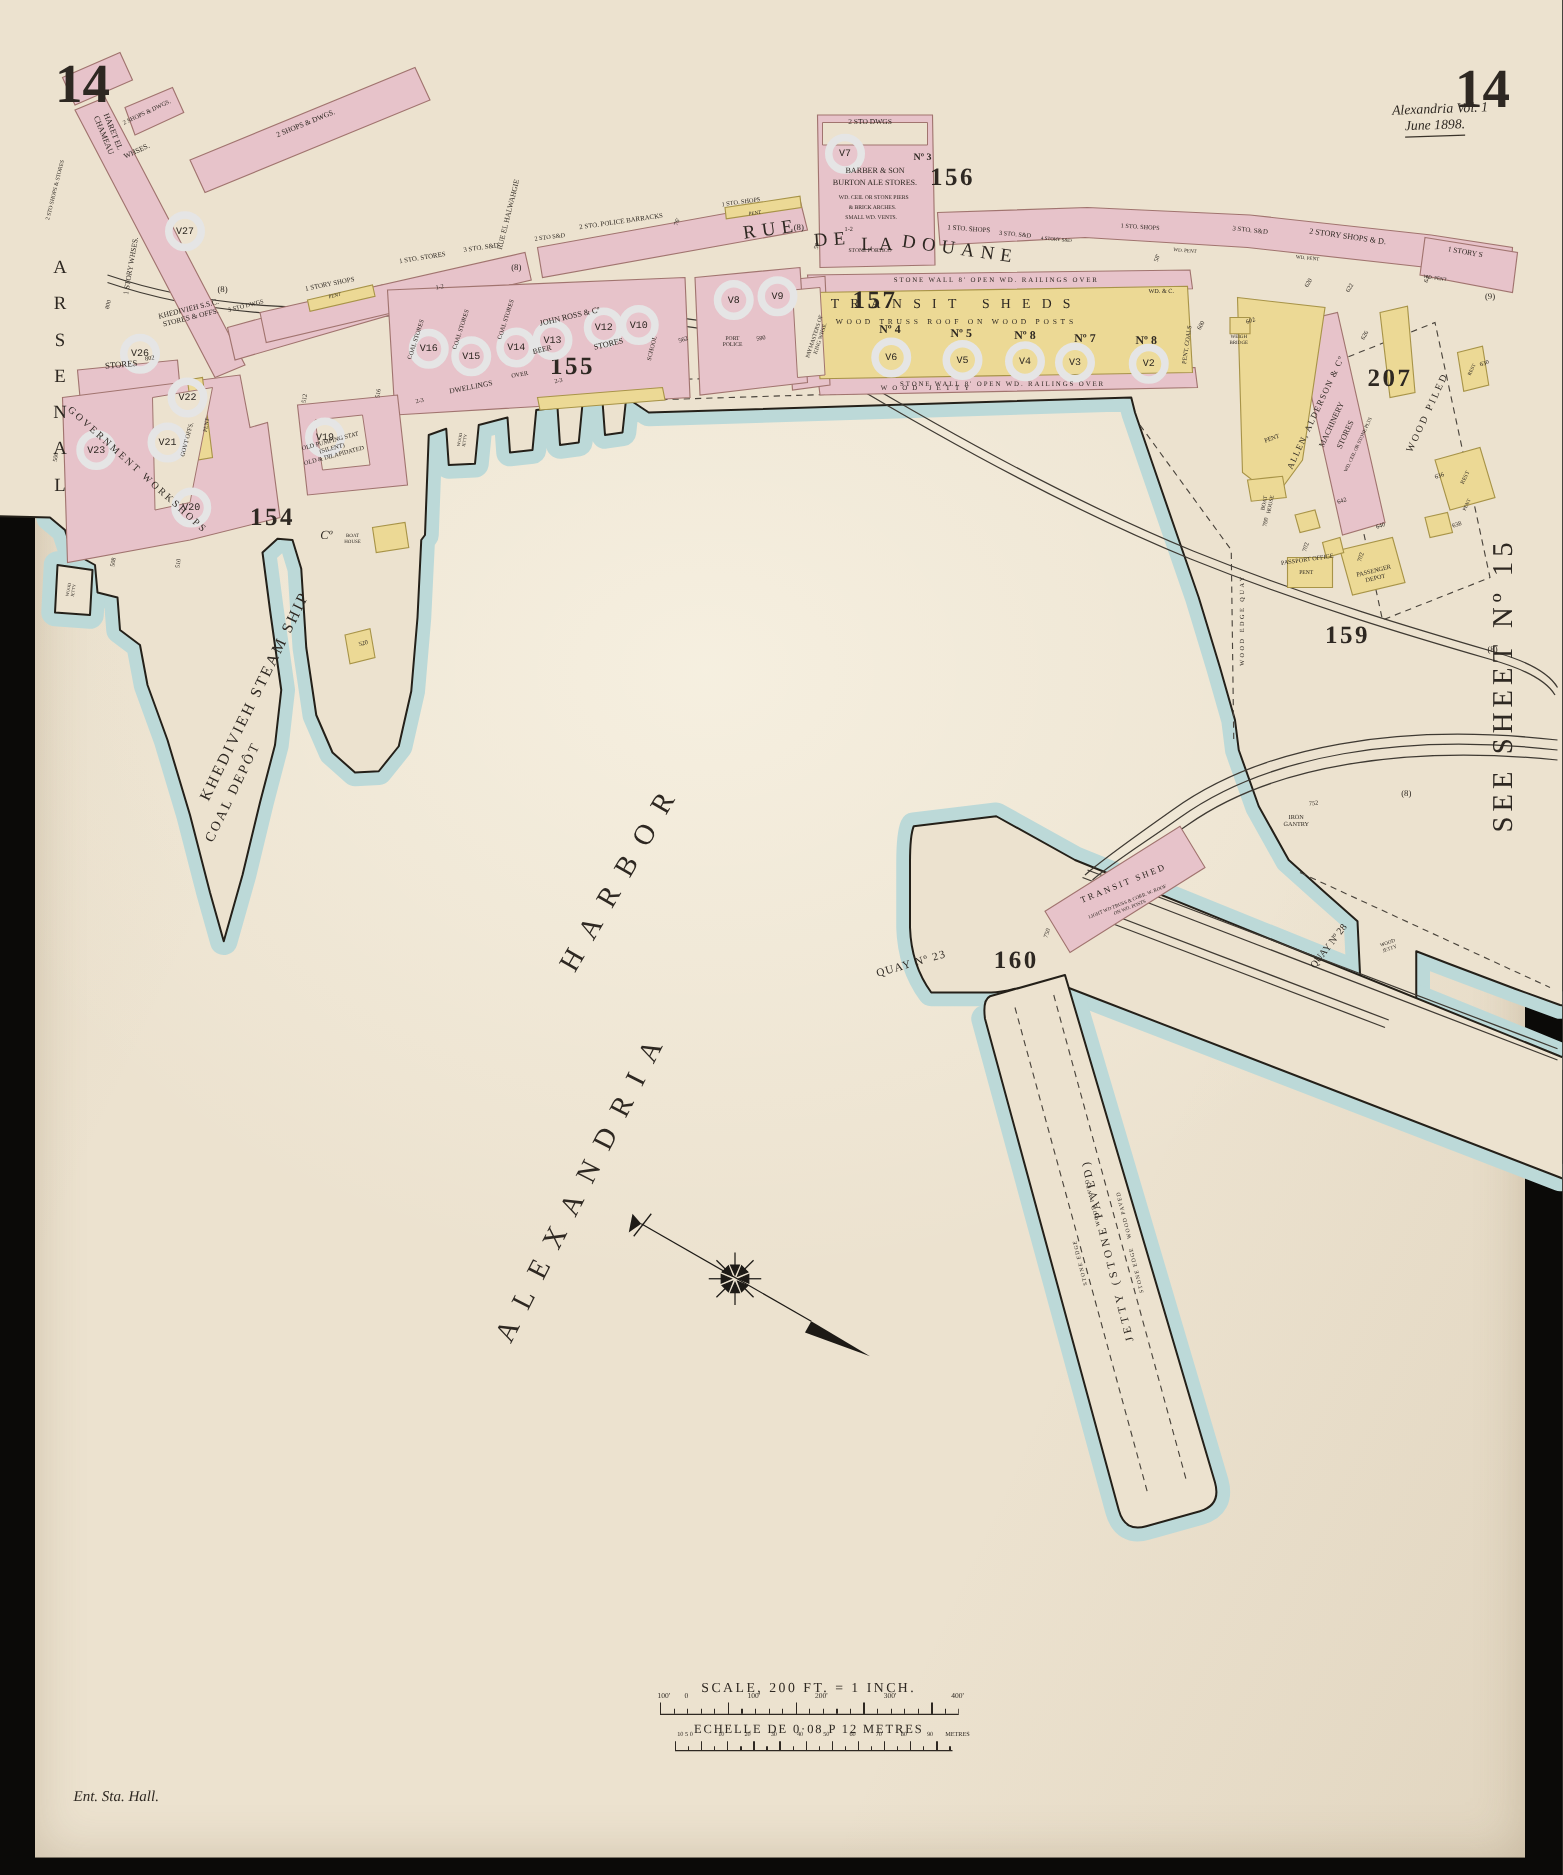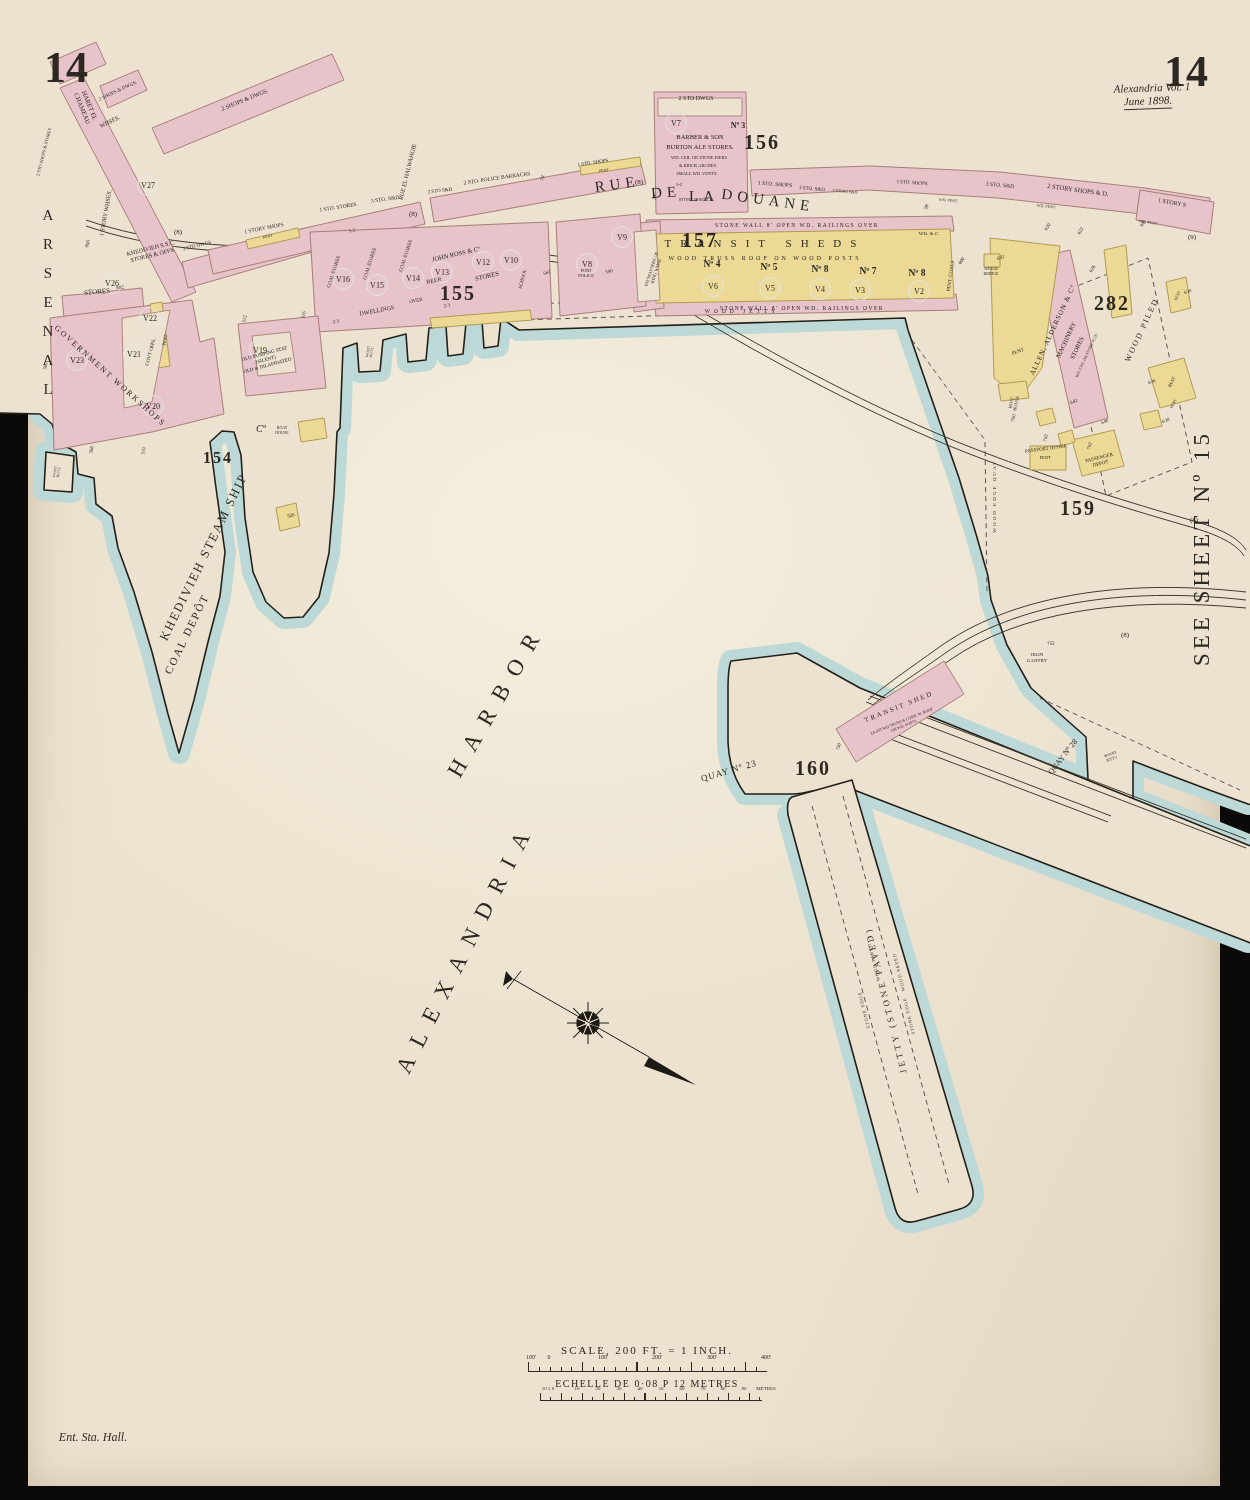--- a/index.html
+++ b/index.html
@@ -10,23 +10,23 @@
                           linear-gradient(115deg,rgba(150,125,85,.10),rgba(150,125,85,0) 25%),
                           linear-gradient(295deg,rgba(150,125,85,.12),rgba(150,125,85,0) 30%);
          box-shadow:inset 0 0 40px rgba(120,95,60,.25);}
   svg.map{position:absolute;left:0;top:0;z-index:1;}
   .lb{position:absolute;z-index:3;transform:translate(-50%,-50%) rotate(var(--r,0deg));
       white-space:nowrap;text-align:center;line-height:1.2;color:#2e2822;}
   .ml{white-space:pre-line;}
   .it{font-style:italic;}
   .bold{font-weight:bold;}
   .undl{border-bottom:1px solid #3a332b;padding-bottom:1px;}
-  .vc{position:absolute;z-index:3;width:20px;height:20px;border:1px solid #e5e5e5;border-radius:50%;
+  .vc{position:absolute;z-index:3;width:20px;height:20px;border:6px solid #e5e5e5;border-radius:50%;
       transform:translate(-50%,-50%);display:flex;align-items:center;justify-content:center;
-      font-size:8px;background:rgba(255,255,255,.06);}
+      font-size:8px;background:rgba(255,255,255,.06);font-family:Liberation Mono, monospace;}
   .vert{writing-mode:vertical-rl;text-orientation:upright;}
   .rulf{position:absolute;z-index:3;left:528px;top:1362px;width:239px;height:9px;border-bottom:1px solid #2e2822;
         background:repeating-linear-gradient(90deg,#2e2822 0 1px,transparent 1px 10.85px) left bottom,
                    repeating-linear-gradient(90deg,#2e2822 0 1px,transparent 1px 54.25px) left bottom;
         background-size:100% 4px,100% 9px;background-repeat:no-repeat;}
   .rulm{position:absolute;z-index:3;left:540px;top:1393px;width:222px;height:7px;border-bottom:1px solid #2e2822;
         background:repeating-linear-gradient(90deg,#2e2822 0 1px,transparent 1px 10.45px) left bottom,
                    repeating-linear-gradient(90deg,#2e2822 0 1px,transparent 1px 20.9px) left bottom;
         background-size:100% 3px,100% 7px;background-repeat:no-repeat;}
 </style>
@@ -168,43 +168,43 @@
 CHAMEAU</div>
   <div class="lb" style="left:408px;top:172px;font-size:6px;--r:-76deg">RUE EL HALWAHGIE</div>
 
   <div class="lb" style="left:639px;top:182px;font-size:7px;">(8)</div>
   <div class="lb" style="left:413px;top:214px;font-size:7px;">(8)</div>
   <div class="lb" style="left:178px;top:232px;font-size:7px;">(8)</div>
   <div class="lb" style="left:1194px;top:520px;font-size:7px;">(8)</div>
   <div class="lb" style="left:1125px;top:635px;font-size:7px;">(8)</div>
   <div class="lb" style="left:1192px;top:237px;font-size:7px;">(9)</div>
 
-  <div class="lb bold" style="left:218px;top:414px;font-size:16px;letter-spacing:2px;margin-top:44px;">154</div>
+  <div class="lb bold" style="left:218px;top:414px;font-size:20px;letter-spacing:2px;">154</div>
   <div class="lb bold" style="left:458px;top:293px;font-size:20px;letter-spacing:2px;">155</div>
   <div class="lb bold" style="left:762px;top:142px;font-size:20px;letter-spacing:2px;">156</div>
   <div class="lb bold" style="left:700px;top:240px;font-size:20px;letter-spacing:2px;">157</div>
-  <div class="lb bold" style="left:1112px;top:303px;font-size:20px;letter-spacing:2px;">282</div>
+  <div class="lb bold" style="left:1112px;top:303px;font-size:20px;letter-spacing:2px;">207</div>
   <div class="lb bold" style="left:1078px;top:508px;font-size:20px;letter-spacing:2px;">159</div>
   <div class="lb bold" style="left:813px;top:768px;font-size:20px;letter-spacing:2px;">160</div>
 
   <div class="vc" style="left:148px;top:185px">V27</div>
   <div class="vc" style="left:112px;top:283px">V26</div>
   <div class="vc" style="left:77px;top:360px">V23</div>
   <div class="vc" style="left:150px;top:318px">V22</div>
   <div class="vc" style="left:134px;top:354px">V21</div>
   <div class="vc" style="left:153px;top:406px">V20</div>
   <div class="vc" style="left:260px;top:350px">V19</div>
   <div class="vc" style="left:343px;top:279px">V16</div>
   <div class="vc" style="left:377px;top:285px">V15</div>
   <div class="vc" style="left:413px;top:278px">V14</div>
   <div class="vc" style="left:442px;top:272px">V13</div>
   <div class="vc" style="left:483px;top:262px">V12</div>
   <div class="vc" style="left:511px;top:260px">V10</div>
   <div class="vc" style="left:622px;top:237px">V9</div>
-  <div class="vc" style="left:587px;top:264px">V8</div>
+  <div class="vc" style="left:587px;top:240px">V8</div>
   <div class="vc" style="left:676px;top:123px">V7</div>
   <div class="vc" style="left:713px;top:286px">V6</div>
   <div class="vc" style="left:770px;top:288px">V5</div>
   <div class="vc" style="left:820px;top:289px">V4</div>
   <div class="vc" style="left:860px;top:290px">V3</div>
   <div class="vc" style="left:919px;top:291px">V2</div>
 
   <div class="lb" style="left:44px;top:152px;font-size:4.5px;--r:-76deg">2 STO SHOPS &amp; STORES</div>
   <div class="lb" style="left:118px;top:91px;font-size:5px;--r:-25deg">2 SHOPS &amp; DWGS.</div>
   <div class="lb" style="left:245px;top:100px;font-size:6px;--r:-22deg">2 SHOPS &amp; DWGS.</div>

